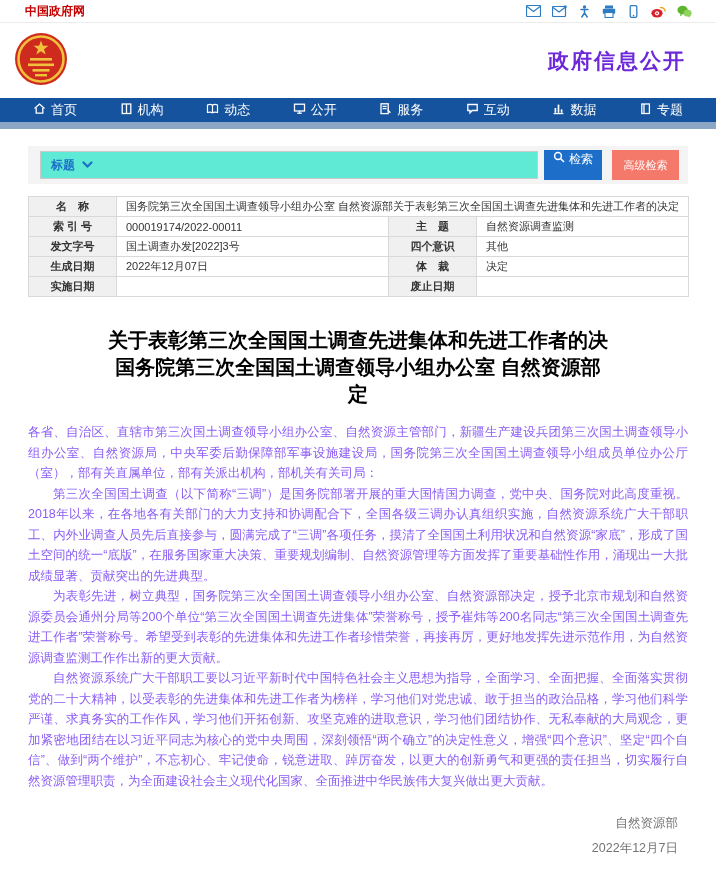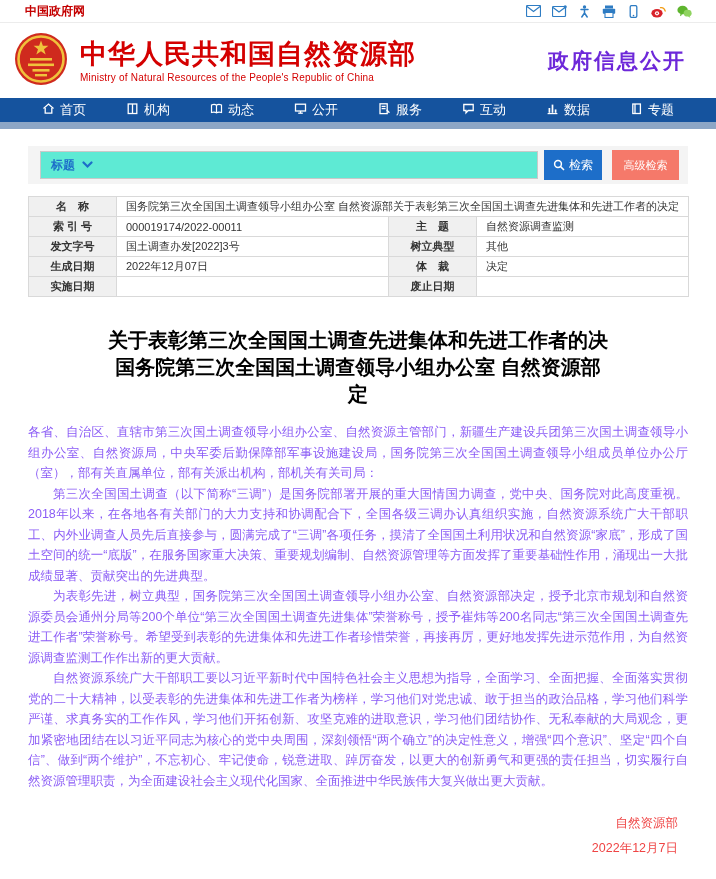--- a/index.html
+++ b/index.html
@@ -16,48 +16,48 @@
   .topbar-icons span{display:inline-flex;cursor:pointer;}
   
   .masthead{height:75px;display:flex;align-items:center;padding:0 30px 0 14px;}
   .logo-link{display:flex;align-items:center;text-decoration:none;cursor:pointer;}
   .titles{margin-left:12px;}
   .title-cn{color:#d40000;font-size:27px;font-weight:bold;letter-spacing:1px;line-height:30px;}
   .title-en{color:#d40000;font-size:10px;margin-top:3px;letter-spacing:.2px;}
   .gov-info{margin-left:auto;color:#6d28d9;font-size:21px;font-weight:bold;letter-spacing:2px;cursor:pointer;}
   
   .navbar{height:24px;background:#15539e;display:flex;align-items:center;
-    justify-content:space-between;padding:0 42px;}
+    justify-content:space-between;padding:0 33px;}
   .nav-item{display:flex;align-items:center;gap:5px;color:#fff;font-size:13px;
     text-decoration:none;cursor:pointer;white-space:nowrap;}
   .nav-strip{height:7px;background:#8ca6c6;}
   
   .search-row{margin:17px 28px 12px;width:660px;box-sizing:border-box;background:#f4f4f4;
     height:38px;display:flex;align-items:center;padding-left:12px;}
   .search-box{width:498px;height:28px;background:#5eead4;border:1px solid #c9c9c9;
     display:flex;align-items:center;padding:0 10px;box-sizing:border-box;cursor:pointer;}
   .search-field-label{color:#1d6ec9;font-size:12px;font-weight:bold;}
   .search-box svg{margin-left:7px;}
   .btn-search{width:58px;height:30px;margin-left:6px;background:#1d6ec9;color:#fff;border:none;
-    font-size:12px;display:flex;align-items:center;justify-content:center;gap:4px;cursor:pointer;
+    font-size:12px;display:flex;align-items:flex-start;justify-content:center;gap:4px;cursor:pointer;
     font-family:inherit;}
   .btn-adv{width:67px;height:30px;margin-left:10px;background:#f5796a;color:#fff;border:none;
     font-size:11px;cursor:pointer;font-family:inherit;}
   
   .meta-table{margin:0 28px;width:660px;border-collapse:collapse;table-layout:fixed;
     font-size:11px;color:#333;}
   .meta-table td{border:1px solid #d9d9d9;height:19px;padding:0 9px;overflow:hidden;white-space:nowrap;}
   .meta-table td.lbl{background:#f0f0f0;font-weight:bold;text-align:center;padding:0 8px;}
   
   .doc-title{margin:30px 30px 0;text-align:center;font-size:20px;font-weight:bold;
     color:#000;line-height:27px;}
   .doc-body{margin:14px 28px 0;font-size:12.5px;line-height:20.5px;text-align:justify;color:#8b5cf6;}
   .doc-body p{margin:0;}
   .doc-body p.indent{text-indent:2em;}
-  .signature{margin:20px 38px 0 0;text-align:right;font-size:12.5px;line-height:25px;color:#ef4444;}
+  .signature{margin:20px 38px 0 0;text-align:right;font-size:12.5px;line-height:25px;color:#737373;}
 </style>
 </head>
 <body>
 
 <div class="topbar">
   <a class="gov-link">中国政府网</a>
   <div class="topbar-icons">
     <span>
       <svg width="15" height="12" viewBox="0 0 15 12">
           <rect x="0.5" y="0.5" width="14" height="11" rx="1" fill="#fff" stroke="#2e7cc3" stroke-width="1.2"></rect>
@@ -114,24 +114,20 @@
     <span>
       <svg width="54" height="54" viewBox="0 0 54 54">
         <circle cx="27" cy="27" r="26" fill="#cf2a1e"></circle>
         <circle cx="27" cy="27" r="22.5" fill="none" stroke="#f0c23c" stroke-width="2.6"></circle>
         <polygon points="27,8.5 28.9,13.8 34.4,13.8 30,17.2 31.7,22.6 27,19.3 22.3,22.6 24,17.2 19.6,13.8 25.1,13.8" fill="#f0c23c"></polygon>
         <rect x="16" y="26" width="22" height="2.6" fill="#f0c23c"></rect>
         <rect x="14" y="31.5" width="26" height="2.6" fill="#f0c23c"></rect>
         <rect x="18.5" y="37" width="17" height="2.6" fill="#f0c23c"></rect>
         <rect x="21" y="42" width="12" height="2.4" fill="#f0c23c"></rect>
       </svg>
-    </span>
-    <span class="titles">
-      <div class="title-cn">中华人民共和国自然资源部</div>
-      <div class="title-en">Ministry of Natural Resources of the People's Republic of China</div>
     </span>
   </a>
   <div class="gov-info">政府信息公开</div>
 </div>
 
 <div class="navbar">
   <a class="nav-item">
     <span><svg width="13" height="13" viewBox="0 0 13 13" fill="none" stroke="#fff" stroke-width="1.3">
           <path d="M1.5 6.5 L6.5 2 L11.5 6.5"></path>
           <path d="M3.2 6 V11.2 H9.8 V6"></path>
@@ -225,21 +221,21 @@
   </tr>
   <tr>
     <td class="lbl">索 引 号</td>
     <td>000019174/2022-00011</td>
     <td class="lbl">主　题</td>
     <td>自然资源调查监测</td>
   </tr>
   <tr>
     <td class="lbl">发文字号</td>
     <td>国土调查办发[2022]3号</td>
-    <td class="lbl">树立典型</td>
+    <td class="lbl">四个意识</td>
     <td>其他</td>
   </tr>
   <tr>
     <td class="lbl">生成日期</td>
     <td>2022年12月07日</td>
     <td class="lbl">体　裁</td>
     <td>决定</td>
   </tr>
   <tr>
     <td class="lbl">实施日期</td>

